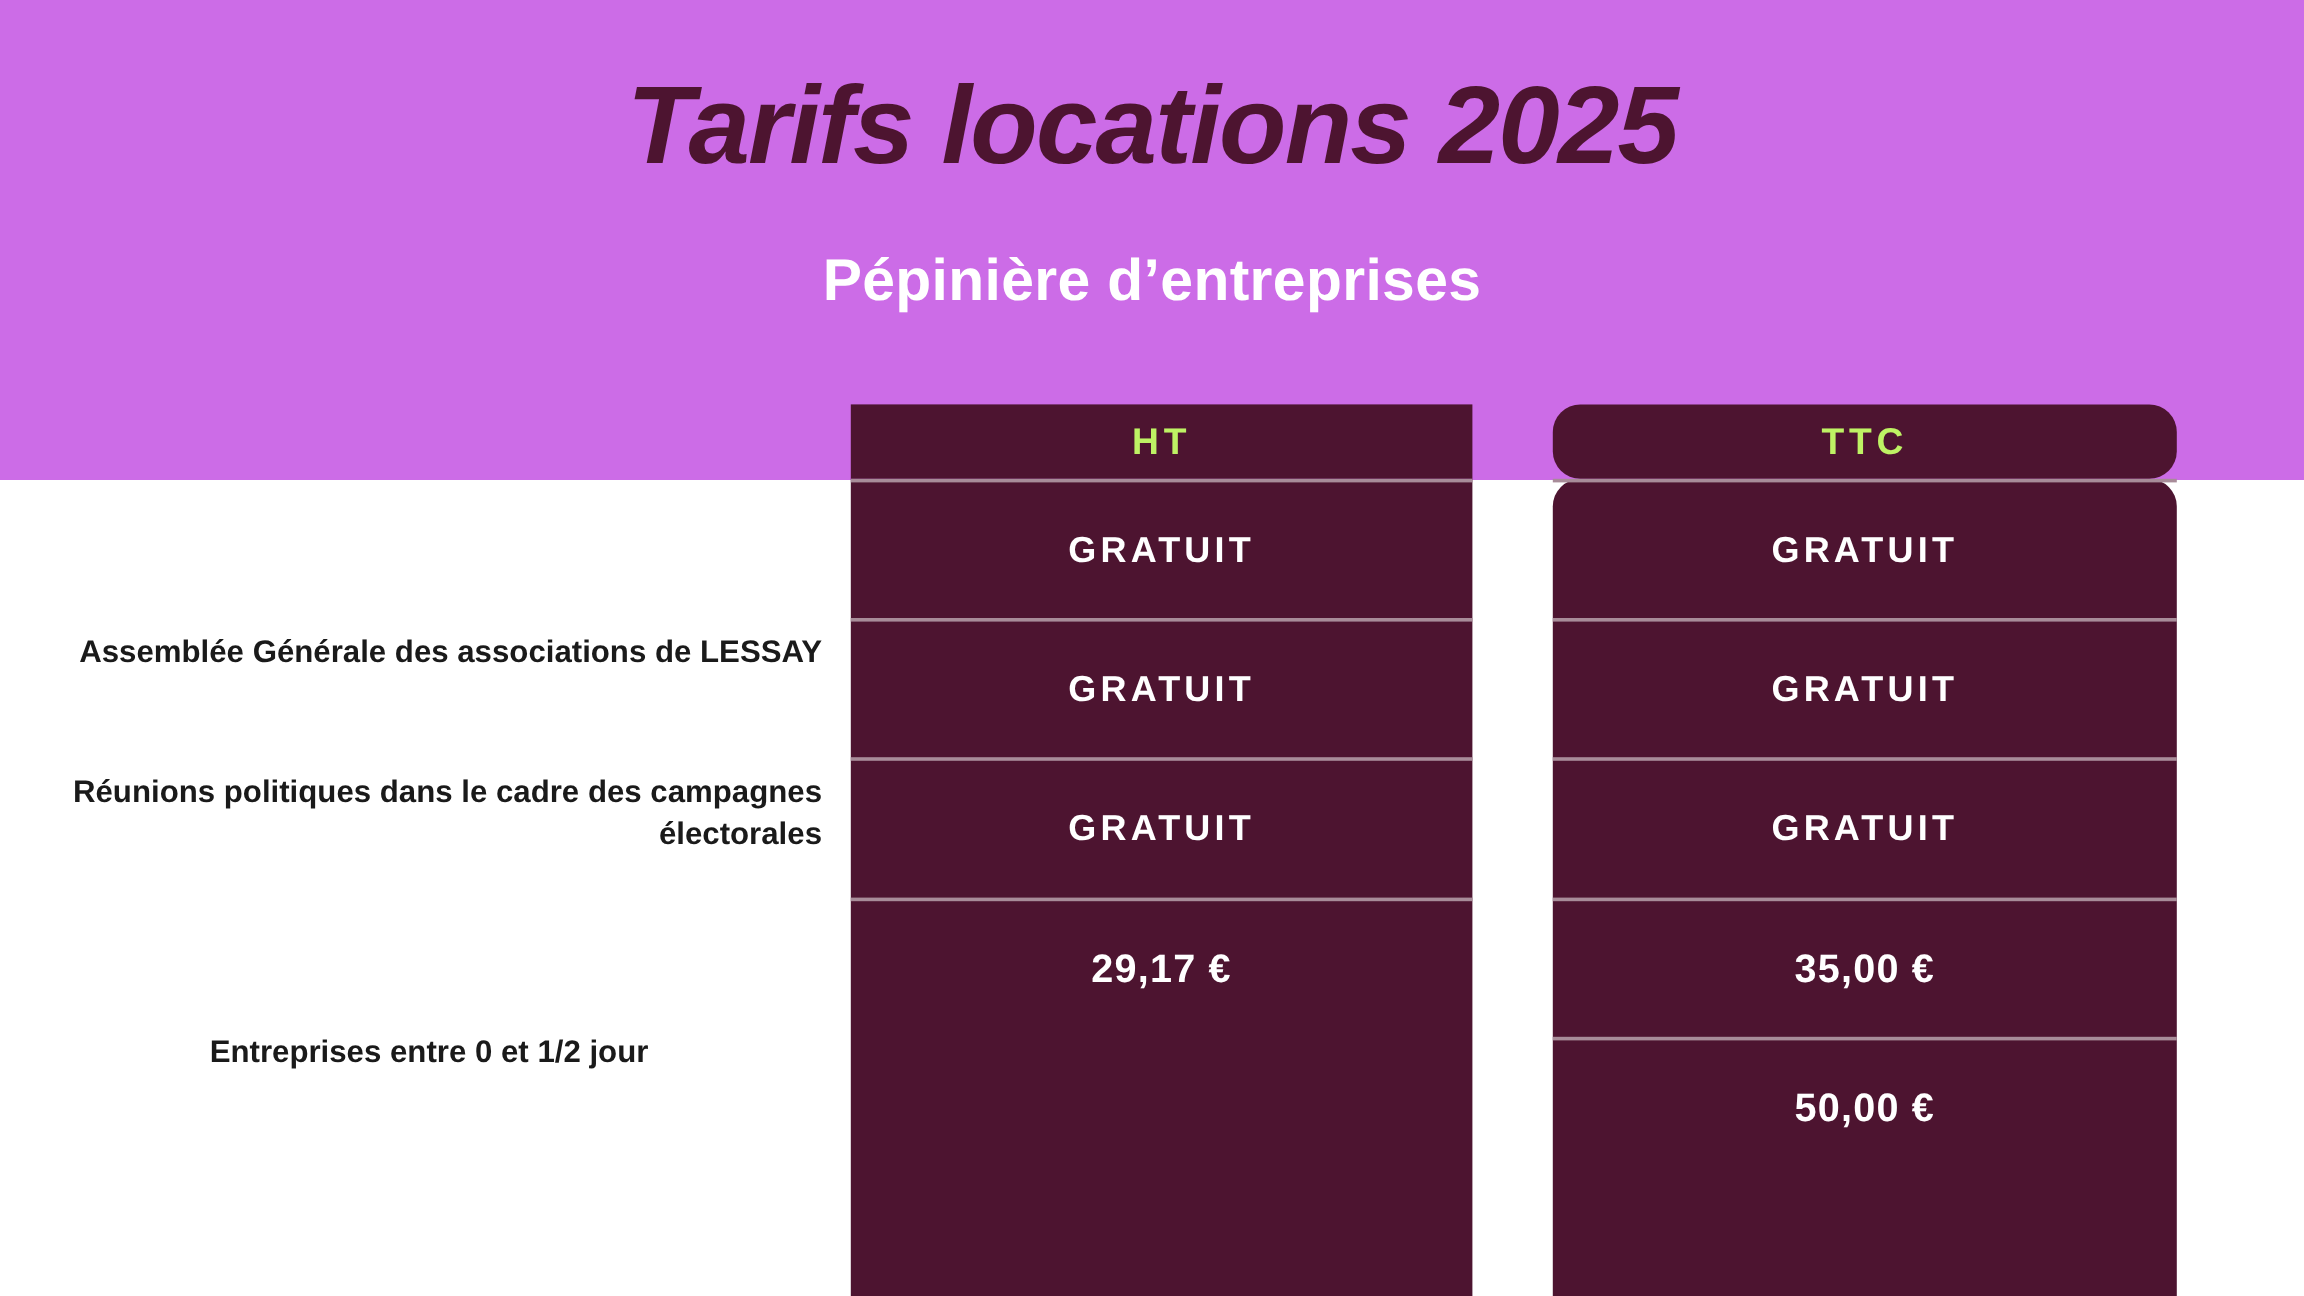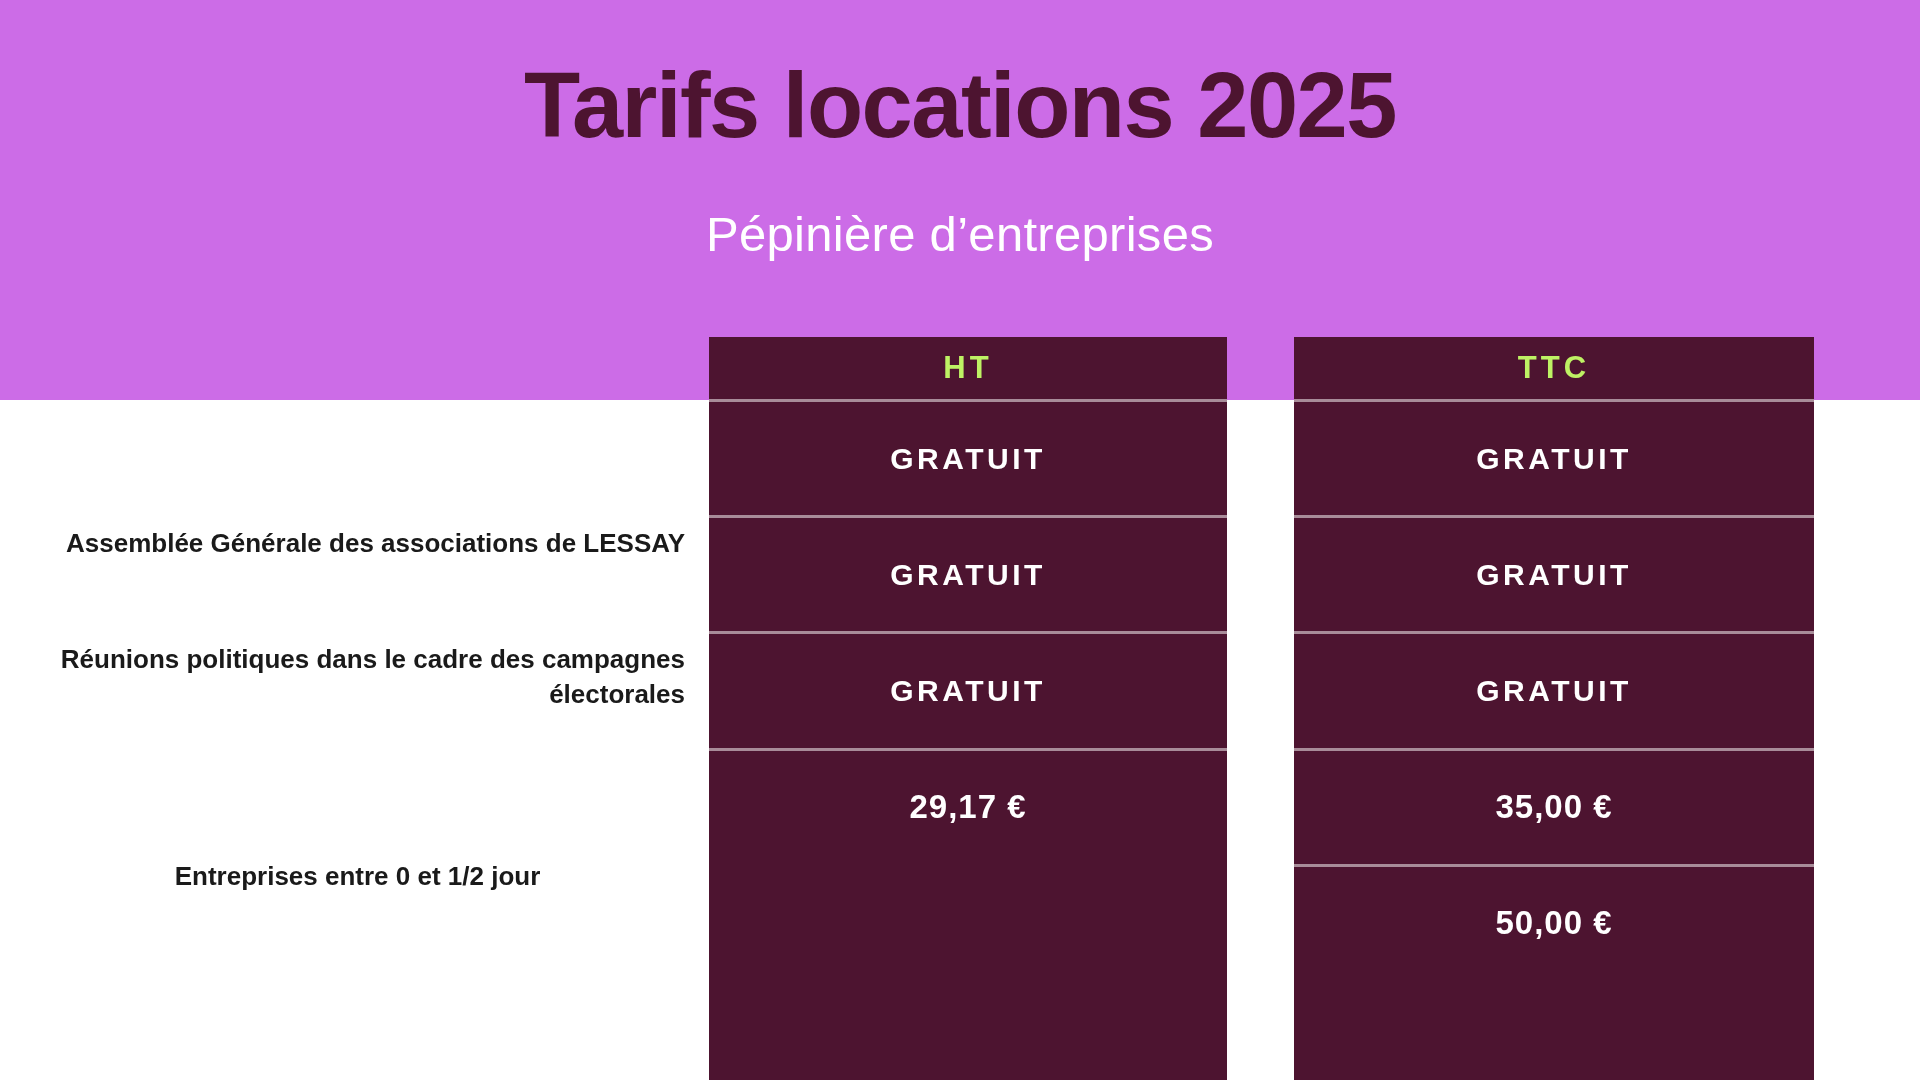--- a/index.html
+++ b/index.html
@@ -30,29 +30,30 @@
     left: 0;
     top: 57px;
     width: 1920px;
     text-align: center;
     font-size: 92px;
     font-weight: 700;
     letter-spacing: -1.5px;
     color: #4d1430;
     line-height: 1.05;
     white-space: nowrap;
+    font-style: italic;
   }
   #hero-subtitle {
     position: absolute;
     left: 0;
     top: 205px;
     width: 1920px;
     text-align: center;
     font-size: 49px;
-    font-weight: 400;
+    font-weight: 700;
     color: #ffffff;
     letter-spacing: 0.3px;
     line-height: 1.2;
     white-space: nowrap;
   }
 
   
   #pricing-table {
     position: absolute;
     left: 0;
@@ -71,21 +72,21 @@
     font-size: 26px;
     font-weight: 700;
     line-height: 1.35;
   }
 
   .value-col {
     position: absolute;
     background: #4d1430;
   }
   .col-ht  { left: 709px; width: 518px; }
-  .col-ttc { left: 1294px; width: 520px; }
+  .col-ttc { left: 1294px; width: 520px; border-radius: 23px; }
 
   .col-header {
     top: 0;
     height: 62px;
   }
   .col-header-label {
     position: absolute;
     left: 0; right: 0;
     top: 0;
     height: 62px;

